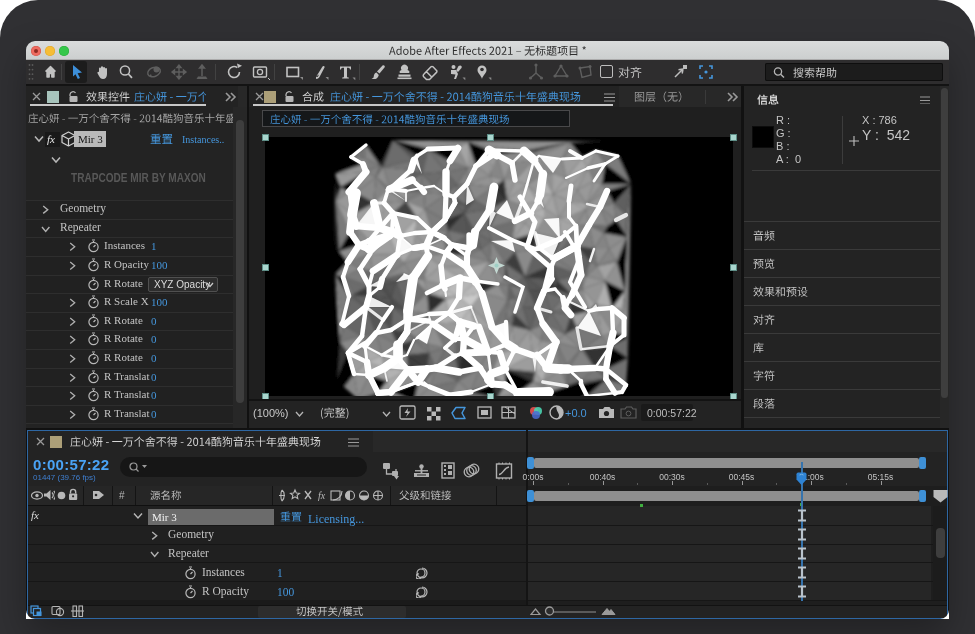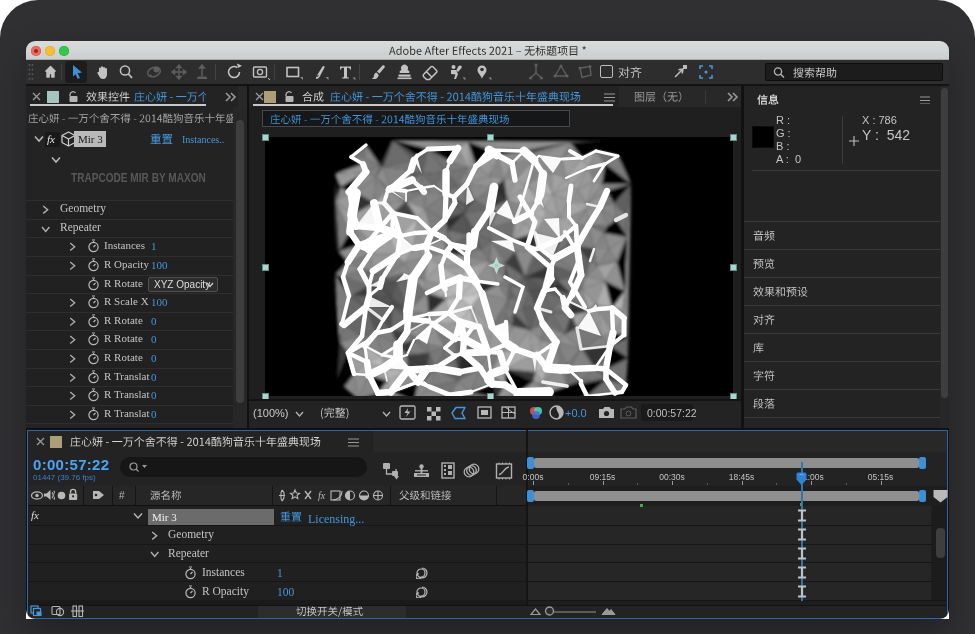--- a/index.html
+++ b/index.html
@@ -1644,27 +1644,27 @@
 <svg style="position:absolute;left:416px;top:585.5px;" width="12" height="12">
     <path d="M6 1 a5 5 0 1 1 -5 5 a4 4 0 1 1 4 4 a2.5 2.5 0 1 1 -2.0-3" fill="none" stroke="#b8b8b8" stroke-width="1.2"></path>
   </svg>
 <div style="position:absolute;left:528px;top:452px;width:419px;height:34px;background:#232323"></div>
 <div style="position:absolute;left:534px;top:458px;width:385px;height:10px;background:#8f8f8f;border-radius:2px"></div>
 <div style="position:absolute;left:527px;top:457px;width:7px;height:12px;background:#3e90d6;border-radius:2px"></div>
 <div style="position:absolute;left:919px;top:457px;width:7px;height:12px;background:#3e90d6;border-radius:2px"></div>
 <div class="t" style="left:533.0px;top:471.5px;color:#c4c4c4;font-size:8.5px;transform:translateX(-50%)">0:00s</div>
 <div style="position:absolute;left:533.0px;top:481px;width:1px;height:4px;background:#999"></div>
 <div style="position:absolute;left:567.7px;top:482.5px;width:1px;height:2.5px;background:#5a5a5a"></div>
-<div class="t" style="left:602.5px;top:471.5px;color:#c4c4c4;font-size:8.5px;transform:translateX(-50%)">09:15s</div>
+<div class="t" style="left:602.5px;top:471.5px;color:#c4c4c4;font-size:8.5px;transform:translateX(-50%)">00:40s</div>
 <div style="position:absolute;left:602.5px;top:481px;width:1px;height:4px;background:#999"></div>
 <div style="position:absolute;left:637.2px;top:482.5px;width:1px;height:2.5px;background:#5a5a5a"></div>
 <div class="t" style="left:672.0px;top:471.5px;color:#c4c4c4;font-size:8.5px;transform:translateX(-50%)">00:30s</div>
 <div style="position:absolute;left:672.0px;top:481px;width:1px;height:4px;background:#999"></div>
 <div style="position:absolute;left:706.7px;top:482.5px;width:1px;height:2.5px;background:#5a5a5a"></div>
-<div class="t" style="left:741.5px;top:471.5px;color:#c4c4c4;font-size:8.5px;transform:translateX(-50%)">18:45s</div>
+<div class="t" style="left:741.5px;top:471.5px;color:#c4c4c4;font-size:8.5px;transform:translateX(-50%)">00:45s</div>
 <div style="position:absolute;left:741.5px;top:481px;width:1px;height:4px;background:#999"></div>
 <div style="position:absolute;left:776.2px;top:482.5px;width:1px;height:2.5px;background:#5a5a5a"></div>
 <div class="t" style="left:811.0px;top:471.5px;color:#c4c4c4;font-size:8.5px;transform:translateX(-50%)">01:00s</div>
 <div style="position:absolute;left:811.0px;top:481px;width:1px;height:4px;background:#999"></div>
 <div style="position:absolute;left:845.7px;top:482.5px;width:1px;height:2.5px;background:#5a5a5a"></div>
 <div class="t" style="left:880.5px;top:471.5px;color:#c4c4c4;font-size:8.5px;transform:translateX(-50%)">05:15s</div>
 <div style="position:absolute;left:880.5px;top:481px;width:1px;height:4px;background:#999"></div>
 <div style="position:absolute;left:528px;top:486px;width:419px;height:20px;background:#1e1e1e"></div>
 <div style="position:absolute;left:534px;top:491px;width:385px;height:10px;background:#8f8f8f;border-radius:2px"></div>
 <div style="position:absolute;left:527px;top:490px;width:7px;height:12px;background:#3e90d6;border-radius:2px"></div>

